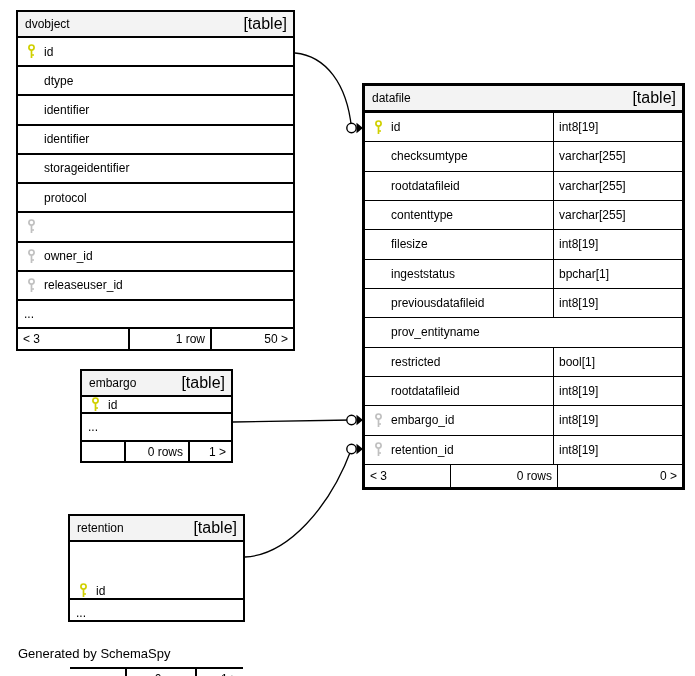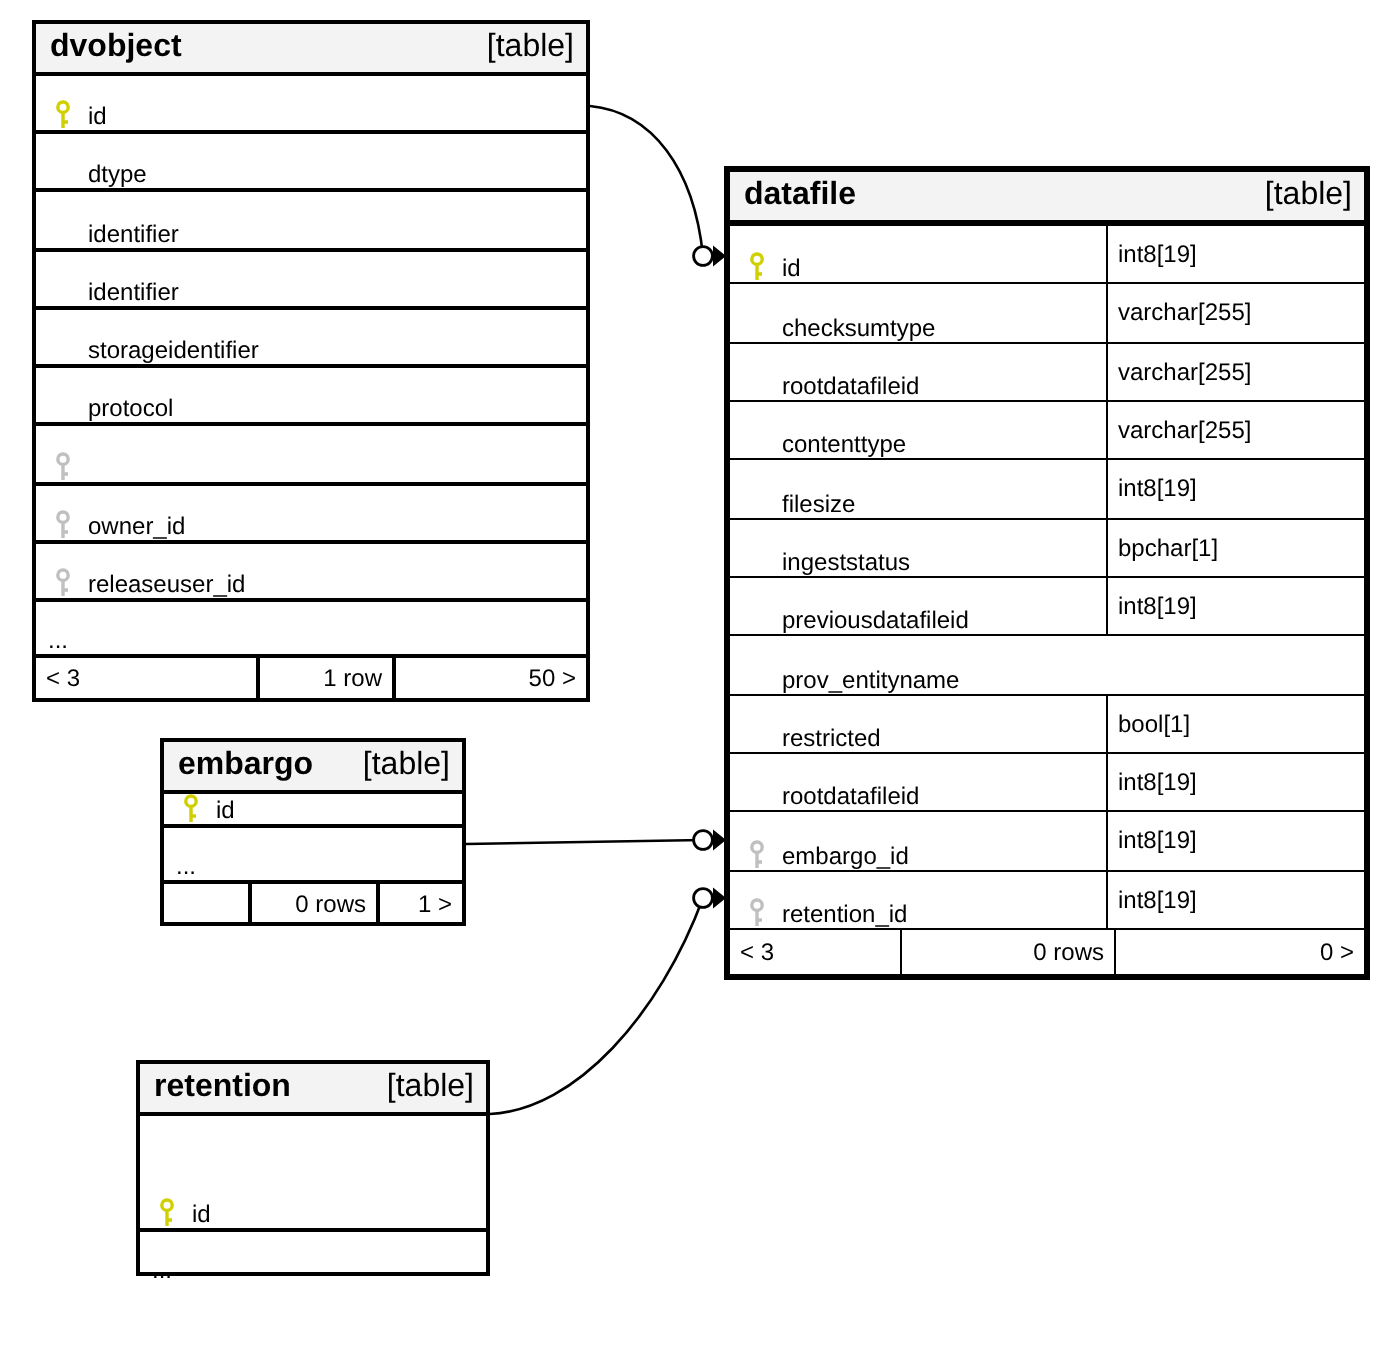--- a/index.html
+++ b/index.html
@@ -12,25 +12,25 @@
     position:absolute; box-sizing:border-box; background:#fff;
     border:2px solid #000; display:flex; flex-direction:column;
   }
   .tbl.focus { border-width:3px; }
   .hdr {
     box-sizing:border-box; height:26px; background:#f3f3f3;
     border-bottom:2px solid #000; display:flex; align-items:center;
     justify-content:space-between; padding:0 6px 0 7px; flex:0 0 auto;
   }
   .focus .hdr { height:27px; border-bottom-width:3px; }
-  .hdr .title { font-weight:bold; font-size:16px; }
+  .hdr .title { font-weight:normal; font-size:12px; }
   .hdr .badge { font-size:16px; }
   .rows { flex:1 1 auto; display:flex; flex-direction:column; }
   .row {
-    flex:1 1 0; display:flex; align-items:flex-end;
+    flex:1 1 0; display:flex; align-items:center;
     border-bottom:2px solid #000; font-size:12px; box-sizing:border-box;
   }
   .focus .row { border-bottom-width:1.5px; }
   .row:last-child { border-bottom:none; }
   .keyslot { flex:0 0 26px; display:flex; justify-content:center; align-items:center; }
   .cname { flex:1 1 auto; white-space:nowrap; }
   .ctype {
     flex:0 0 129px; box-sizing:border-box; align-self:stretch;
     border-left:1.5px solid #000; display:flex; align-items:center;
     padding-left:5px; white-space:nowrap;
@@ -115,21 +115,21 @@
               <circle cx="5.5" cy="3.6" r="2.6" fill="none" stroke="currentColor" stroke-width="1.7"></circle>
               <path d="M5.5 6.2 V14 M5.5 11 H8" stroke="currentColor" stroke-width="1.7" fill="none"></path>
             </svg>
           </span>
         <span class="cname">releaseuser_id</span>
       </div>
       <div class="row ellipsis">...</div>
     </div>
     <div class="ftr">
       <div class="cell l" style="width:110px;">&lt; 3</div>
-      <div class="cell r" style="width:68px;">1 row</div>
+      <div class="cell r" style="width:82px;">1 row</div>
       <div class="cell r" style="flex:1;">50 &gt;</div>
     </div>
   </div>
 
   <div class="tbl focus" style="left:362px; top:83px; width:323px; height:407px;">
     <div class="hdr">
       <span class="title">datafile</span>
       <span class="badge">[table]</span>
     </div>
     <div class="rows">
@@ -232,21 +232,21 @@
       </div>
       <div class="row ellipsis">...</div>
     </div>
     <div class="ftr">
       <div class="cell l" style="width:42px;"></div>
       <div class="cell r" style="width:64px;">0 rows</div>
       <div class="cell r" style="flex:1;">1 &gt;</div>
     </div>
   </div>
 
-  <div class="tbl" style="left:68px; top:530px; width:177px; height:108px;gap:41px;">
+  <div class="tbl" style="left:68px; top:514px; width:177px; height:108px;gap:41px;">
     <div class="hdr">
       <span class="title">retention</span>
       <span class="badge">[table]</span>
     </div>
     <div class="rows">
       <div class="row">
         <span class="keyslot">
             <svg class="keyicon pk" width="11" height="15" viewBox="0 0 11 15">
               <circle cx="5.5" cy="3.6" r="2.6" fill="none" stroke="currentColor" stroke-width="1.7"></circle>
               <path d="M5.5 6.2 V14 M5.5 11 H8" stroke="currentColor" stroke-width="1.7" fill="none"></path>
@@ -274,13 +274,14 @@
       <polygon points="356.5,414.8 356.5,425.2 363,420" fill="#000"></polygon>
       <circle cx="351.5" cy="420" r="4.7" fill="#fff" stroke="#000" stroke-width="1.4"></circle>
     </g>
     <g>
       <path d="M245,557 C288,555 330,507 351.5,449" fill="none" stroke="#000" stroke-width="1.3"></path>
       <polygon points="356.5,443.8 356.5,454.2 363,449" fill="#000"></polygon>
       <circle cx="351.5" cy="449" r="4.7" fill="#fff" stroke="#000" stroke-width="1.4"></circle>
     </g>
   </svg>
 
+  <div id="note">Generated by SchemaSpy</div>
 </div>
 
 </body></html>

